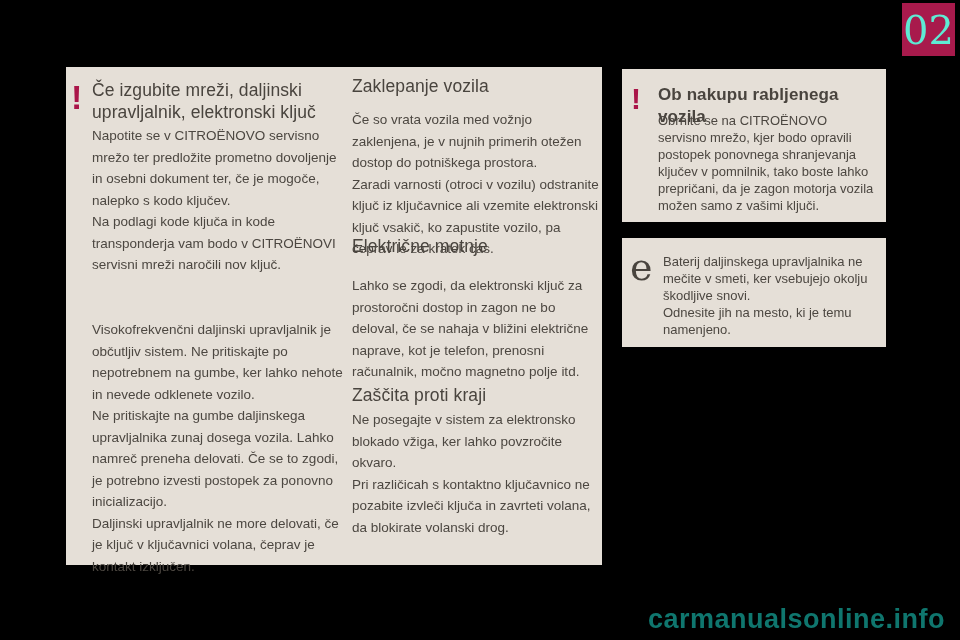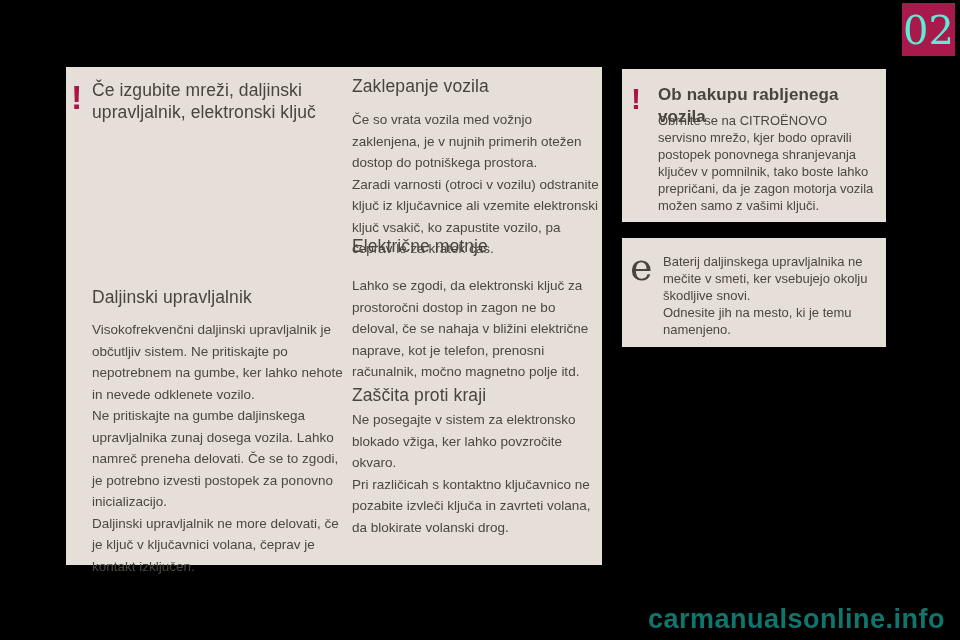--- a/index.html
+++ b/index.html
@@ -63,22 +63,23 @@
 <div class="canvas">
 
 
   <div class="chapter-badge">
     <span>02</span>
   </div>
 
   <div class="panel main-panel">
     <span class="warn-icon lost-icon">!</span>
     <div class="h lost-title">Če izgubite mreži, daljinski upravljalnik, elektronski ključ</div>
+    <div class="b lost-body">Napotite se v CITROËNOVO servisno mrežo ter predložite prometno dovoljenje in osebni dokument ter, če je mogoče, nalepko s kodo ključev.
+Na podlagi kode ključa in kode transponderja vam bodo v CITROËNOVI servisni mreži naročili nov ključ.</div>
 
-    <div class="h remote-title">Daljinski upravljalnik</div>
     <div class="b remote-body">Visokofrekvenčni daljinski upravljalnik je občutljiv sistem. Ne pritiskajte po nepotrebnem na gumbe, ker lahko nehote in nevede odklenete vozilo.
 Ne pritiskajte na gumbe daljinskega upravljalnika zunaj dosega vozila. Lahko namreč preneha delovati. Če se to zgodi, je potrebno izvesti postopek za ponovno inicializacijo.
 Daljinski upravljalnik ne more delovati, če je ključ v ključavnici volana, čeprav je kontakt izključen.</div>
 
     <div class="h locking-title">Zaklepanje vozila</div>
     <div class="b locking-body">Če so vrata vozila med vožnjo zaklenjena, je v nujnih primerih otežen dostop do potniškega prostora.
 Zaradi varnosti (otroci v vozilu) odstranite ključ iz ključavnice ali vzemite elektronski ključ vsakič, ko zapustite vozilo, pa čeprav le za kratek čas.</div>
 
     <div class="h electrical-title">Električne motnje</div>
     <div class="b electrical-body">Lahko se zgodi, da elektronski ključ za prostoročni dostop in zagon ne bo deloval, če se nahaja v bližini električne naprave, kot je telefon, prenosni računalnik, močno magnetno polje itd.</div>

